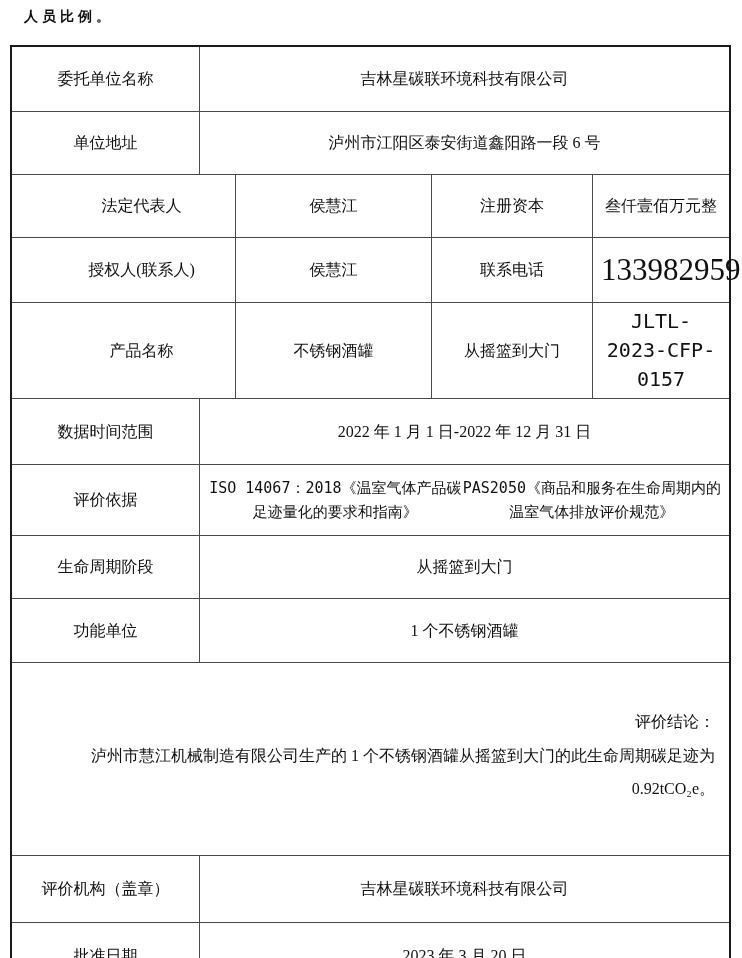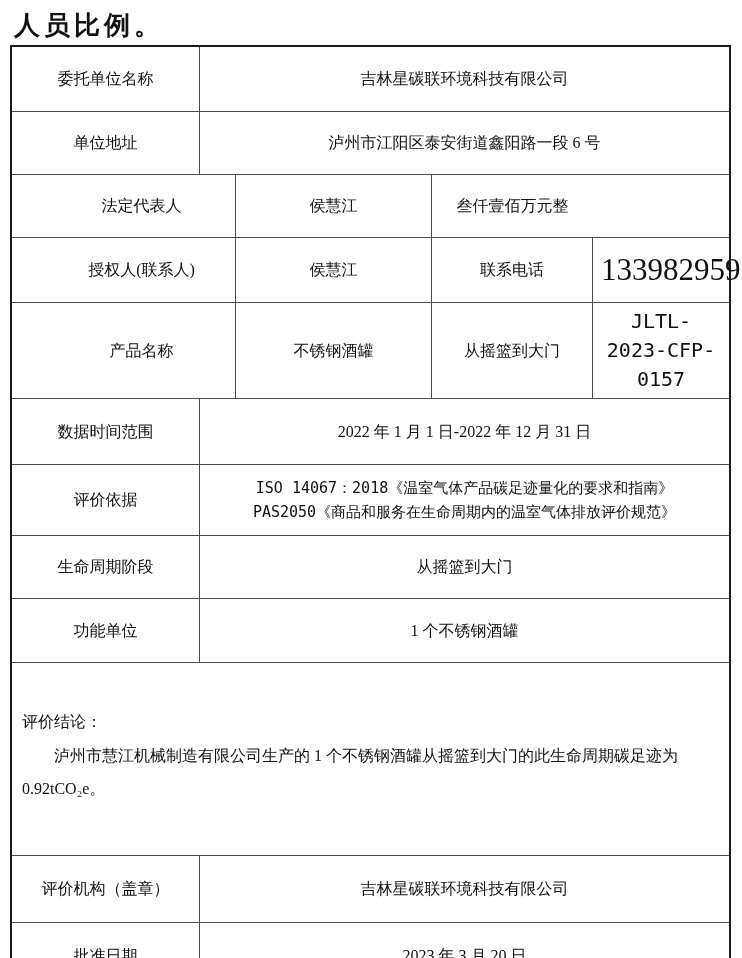--- a/index.html
+++ b/index.html
@@ -12,22 +12,22 @@
     width: 742px;
     height: 958px;
     background: #ffffff;
     font-family: "Liberation Serif", "DejaVu Serif", serif;
     color: #111111;
     overflow: hidden;
   }
   .intro {
     position: absolute;
     top: 8px;
-    left: 14px;
-    font-size: 26px;
+    left: 24px;
+    font-size: 14px;
     font-weight: 600;
     letter-spacing: 4px;
     text-align: right;
   }
   .doc-table {
     position: absolute;
     top: 45px;
     left: 10px;
     width: 721px;
     border: 2px solid #1a1a1a;
@@ -59,26 +59,26 @@
     font-size: 31px;
     font-family: "Liberation Serif", "DejaVu Serif", serif;
   }
   .cell.mono {
     font-family: "DejaVu Sans Mono", "Liberation Mono", monospace;
     font-size: 20px;
   }
   .cell.mono-sm {
     font-family: "DejaVu Sans Mono", "Liberation Mono", monospace;
     font-size: 15px;
-    flex-direction: column;
+    flex-direction: row;
     line-height: 1.6;
   }
   .conclusion-cell {
     display: block;
-    text-align: left;
+    text-align: right;
     padding: 42px 14px 10px 10px;
     font-size: 16px;
     line-height: 2.1;
   }
   .conclusion-cell .c-title { display: block; }
   .conclusion-cell .c-body {
     display: block;
     text-indent: 2em;
     margin: 0;
   }
@@ -106,20 +106,21 @@
     </div>
 
     <div class="row r2 h63">
       <div class="cell label">单位地址</div>
       <div class="cell value">泸州市江阳区泰安街道鑫阳路一段 6 号</div>
     </div>
 
     <div class="row r4 h63">
       <div class="cell label">法定代表人</div>
       <div class="cell value">侯慧江</div>
+      <div class="cell label">注册资本</div>
       <div class="cell value">叁仟壹佰万元整</div>
     </div>
 
     <div class="row r4 h65">
       <div class="cell label">授权人(联系人)</div>
       <div class="cell value">侯慧江</div>
       <div class="cell label">联系电话</div>
       <div class="cell value phone">13398295932</div>
     </div>
 

